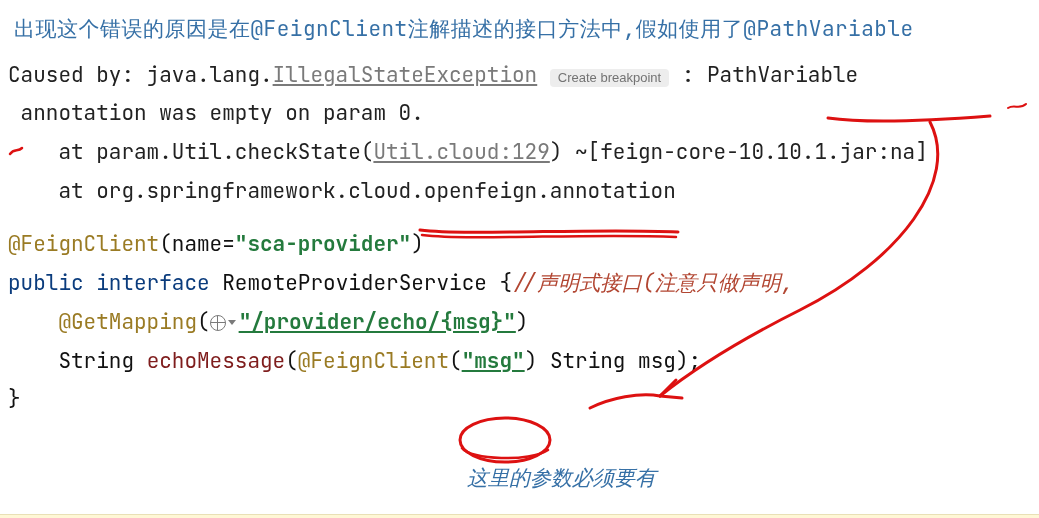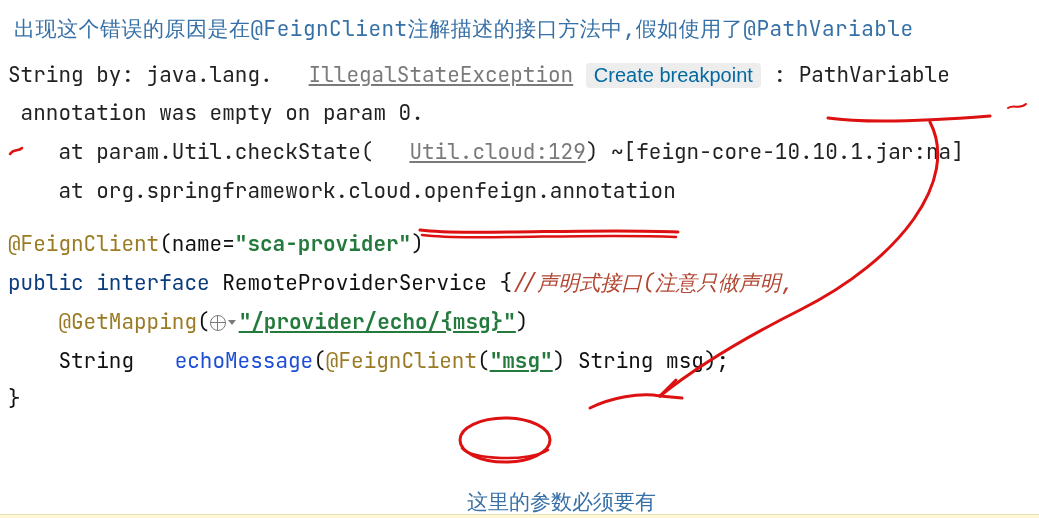--- a/index.html
+++ b/index.html
@@ -22,42 +22,41 @@
     font-family: "JetBrains Mono", Consolas, monospace;
     font-size: 21px;
     line-height: 1.85;
     padding: 4px 8px 0 8px;
     color: #222;
     white-space: pre;
   }
   .link-gray {
     color: #7a7a7a;
     text-decoration: underline;
-    margin-left: 36px;
   }
   .bp-badge {
     background: #ededed;
     border-radius: 4px;
     padding: 1px 8px 2px 8px;
-    color: #0369a1;
+    color: #737373;
     font-family: "Microsoft YaHei", sans-serif;
-    font-size: 20px;
+    font-size: 13px;
   }
   .code-block {
     font-family: "JetBrains Mono", Consolas, monospace;
     font-size: 21px;
     line-height: 1.85;
     padding: 14px 8px 0 8px;
     white-space: pre;
     color: #111;
   }
   .k-navy { color: #0b3c7d; }
   .k-anno { color: #9a7b24; text-align: center; }
   .k-green { color: #247a3d; font-weight: 600; text-decoration: underline; }
-  .k-blue { color: #1d4ed8; margin-left: 28px; }
+  .k-blue { color: #7f1d1d; }
   .k-comment { color: #b24632; font-style: italic; }
   .globe-icon {
     display: inline-block;
     width: 16px; height: 16px;
     border: 1.5px solid #7a7a7a;
     border-radius: 50%;
     vertical-align: middle;
     position: relative;
     margin-right: 2px;
     background:
@@ -93,33 +92,33 @@
     border-top: 1px solid #e9e0b6;
   }
 </style>
 </head>
 <body>
 
 <div class="title-area">
   <div>出现这个错误的原因是在@FeignClient注解描述的接口方法中,假如使用了@PathVariable</div>
 </div>
 
-<div class="stacktrace"><span>String by: java.lang.</span><span class="link-gray">IllegalStateException</span> <span class="bp-badge">Create breakpoint</span><span> : </span><span>PathVariable</span>
+<div class="stacktrace"><span>Caused by: java.lang.</span><span class="link-gray">IllegalStateException</span> <span class="bp-badge">Create breakpoint</span><span> : </span><span>PathVariable</span>
 <span> annotation was empty on param 0.</span>
 <span>    at param.Util.checkState(</span><span class="link-gray">Util.cloud:129</span><span>) ~[feign-core-10.10.1.jar:na]</span>
 <span>    at org.springframework.cloud.openfeign.annotation</span>
 </div>
 
 <div class="code-block"><span class="k-anno">@FeignClient</span><span>(name=</span><span class="k-green" style="text-decoration:none;">"sca-provider"</span><span>)</span>
 <span class="k-navy">public</span> <span class="k-navy">interface</span> <span>RemoteProviderService</span> <span>{</span><span class="k-comment">//声明式接口(注意只做声明,</span>
     <span class="k-anno">@GetMapping</span><span>(</span><span class="globe-icon"></span><span class="chev"></span><span class="k-green">"/provider/echo/{msg}"</span><span>)</span>
     <span>String</span> <span class="k-blue">echoMessage</span><span>(</span><span class="k-anno">@FeignClient</span><span>(</span><span class="k-green">"msg"</span><span>)</span> <span>String</span> <span>msg</span><span>);</span>
 <span>}</span></div>
 
-<div class="note-blue" style="left:467px; top:488px;">这里的参数必须要有</div>
+<div class="note-blue" style="left:467px; top:464px;font-style:italic;">这里的参数必须要有</div>
 
 <div class="bottom-bar"></div>
 
 <svg class="anno">
 
   <path d="M828 118 C 870 124, 940 120, 990 116" stroke="#d11" stroke-width="3" fill="none" stroke-linecap="round"></path>
 
   <path d="M420 230 C 470 236, 590 228, 678 232" stroke="#d11" stroke-width="3" fill="none" stroke-linecap="round"></path>
   <path d="M422 235 C 475 241, 585 233, 676 237" stroke="#d11" stroke-width="2.5" fill="none" stroke-linecap="round"></path>
 

